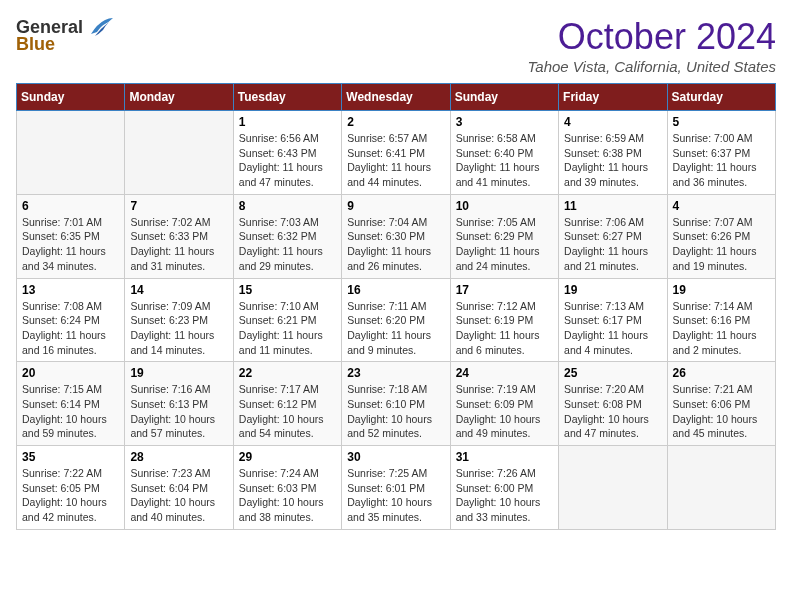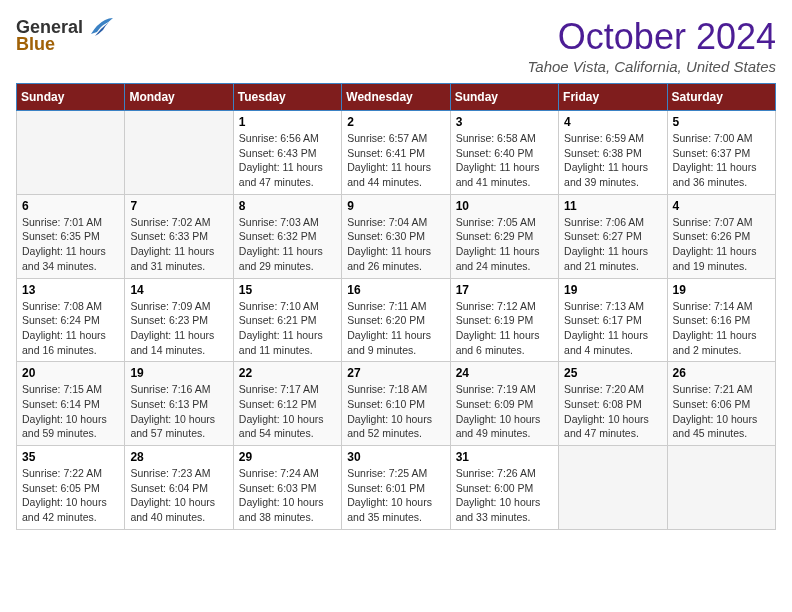--- a/index.html
+++ b/index.html
@@ -218,21 +218,21 @@
         </td>
         <td>
           <span class="day-number">19</span>
           <div class="day-info">Sunrise: 7:16 AM<br>Sunset: 6:13 PM<br>Daylight: 10 hours and 57 minutes.</div>
         </td>
         <td>
           <span class="day-number">22</span>
           <div class="day-info">Sunrise: 7:17 AM<br>Sunset: 6:12 PM<br>Daylight: 10 hours and 54 minutes.</div>
         </td>
         <td>
-          <span class="day-number">27</span>
+          <span class="day-number">23</span>
           <div class="day-info">Sunrise: 7:18 AM<br>Sunset: 6:10 PM<br>Daylight: 10 hours and 52 minutes.</div>
         </td>
         <td>
           <span class="day-number">24</span>
           <div class="day-info">Sunrise: 7:19 AM<br>Sunset: 6:09 PM<br>Daylight: 10 hours and 49 minutes.</div>
         </td>
         <td>
           <span class="day-number">25</span>
           <div class="day-info">Sunrise: 7:20 AM<br>Sunset: 6:08 PM<br>Daylight: 10 hours and 47 minutes.</div>
         </td>

